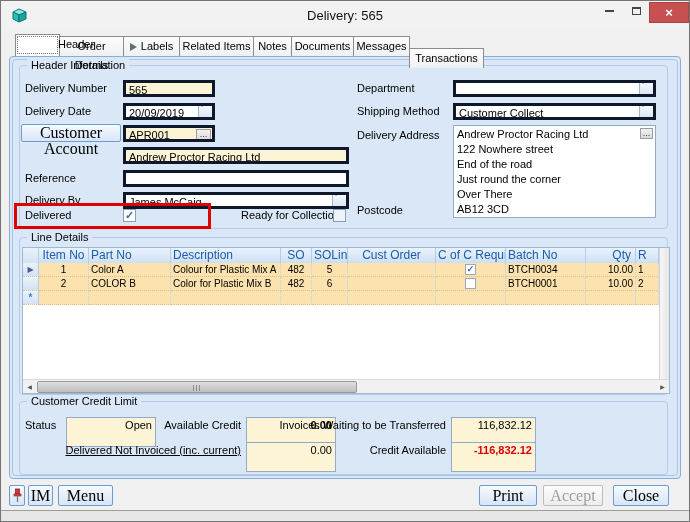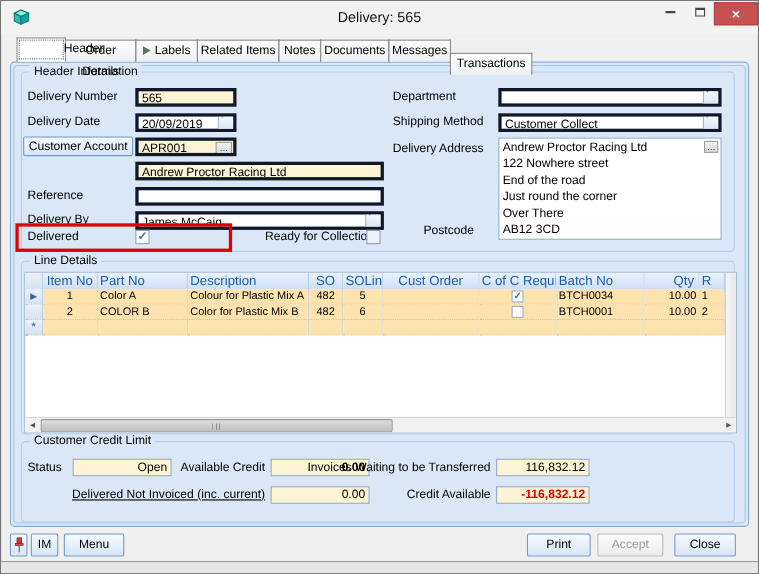--- a/index.html
+++ b/index.html
@@ -87,29 +87,29 @@
             text-align:center; color:#555; }
   .thumb { position:absolute; left:14px; top:1px; width:320px; height:12px;
            background:linear-gradient(#dedede,#bfbfbf); border:1px solid #9a9a9a;
            border-radius:2px; }
   .grip { position:absolute; left:50%; top:3px; width:8px; height:6px; margin-left:-4px;
           background:repeating-linear-gradient(90deg,#8f8f8f 0 1px,transparent 1px 3px); }
   .vscroll { position:absolute; left:636px; top:0; width:10px; height:131px;
              background:linear-gradient(to right,#f6f6f6,#e7e7e7); border-left:1px solid #d2d2d2; }
 
   
-  .cf { position:absolute; height:16px; border:1px solid #93abc9; background:#fdf3d5;
+  .cf { position:absolute; height:30px; border:1px solid #93abc9; background:#fdf3d5;
         font-size:11px; line-height:14px; padding:0 3px; text-align:right; z-index:4; }
   .bold { font-weight:bold; }
   .neg { color:#e10000; font-weight:bold; }
 
   
   .btn { position:absolute; top:484px; height:21px; border:1px solid #6f9bd1;
-         background:linear-gradient(#f5fafe,#d7e5f6); font-size:11px; line-height:19px;
-         text-align:center; color:#000; border-radius:2px; z-index:2; }
+         background:linear-gradient(#f5fafe,#d7e5f6); font-size:16px; line-height:19px;
+         text-align:center; color:#000; border-radius:2px; z-index:2;font-family:Liberation Serif, serif; }
   .btn.disabled { border:1px solid #bcbcbc; background:linear-gradient(#fdfdfd,#ececec);
                   color:#9d9d9d; }
   .bottomframe { position:absolute; left:0; right:0; bottom:0; height:11px;
                  background:#e6e6e6; border-top:1px solid #9d9d9d; }
 </style>
 </head>
 <body>
 
 <div class="window">
 
@@ -188,21 +188,21 @@
   <div class="lbl" style="left:356px;top:126px;">Delivery Address</div>
   <div class="addr">
     <div class="addr-line" style="top:1px;">Andrew Proctor Racing Ltd</div>
     <div class="addr-line" style="top:16px;">122 Nowhere street</div>
     <div class="addr-line" style="top:31px;">End of the road</div>
     <div class="addr-line" style="top:46px;">Just round the corner</div>
     <div class="addr-line" style="top:61px;">Over There</div>
     <div class="addr-line" style="top:76px;">AB12 3CD</div>
     <span class="browse-btn" style="width:13px;height:11px;top:2px;right:2px;">...</span>
   </div>
-  <div class="lbl" style="left:356px;top:201px;margin-left:28px;">Postcode</div>
+  <div class="lbl" style="left:356px;top:201px;">Postcode</div>
 
   <div class="gb" style="left:18px;top:236px;width:649px;height:158px;">
     <div class="gb-title">Line Details</div>
   </div>
 
   <div class="gridwrap">
 
     <div class="gh gsel" style="left:0;width:16px;"></div>
     <div class="gh c" style="left:16px;width:50px;">Item No</div>
     <div class="gh" style="left:66px;width:82px;">Part No</div>

